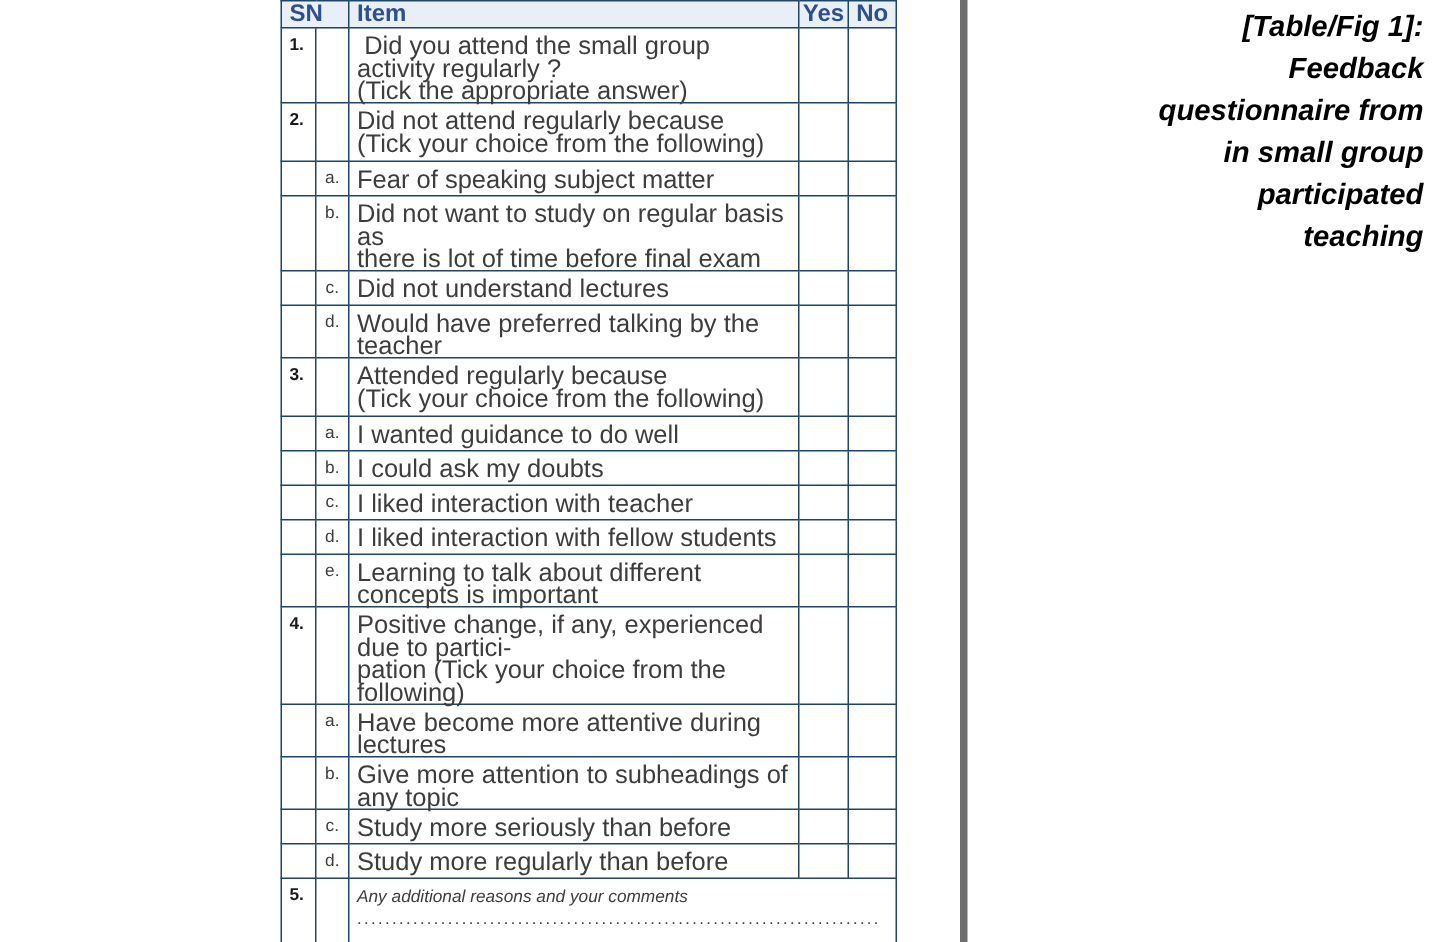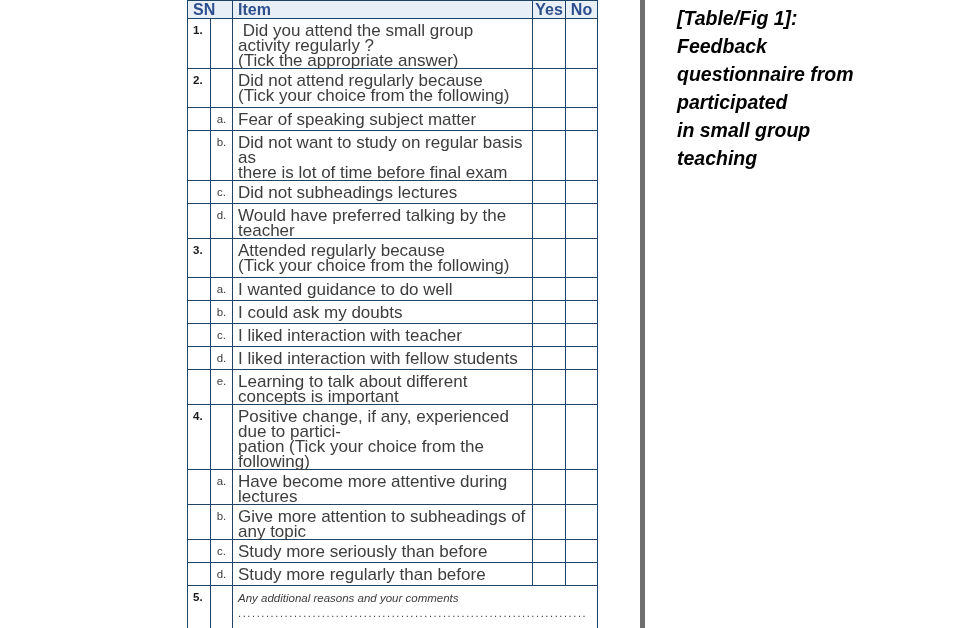--- a/index.html
+++ b/index.html
@@ -85,20 +85,21 @@
     top: 0;
     width: 5px;
     height: 628px;
     background: var(--divider, #6e6e6e);
   }
   .caption {
     position: absolute;
     left: 677px;
     top: 4px;
     width: 272px;
+    text-align: right;
   }
   .caption-line {
     font-size: 19.5px;
     line-height: 28px;
     font-weight: bold;
     font-style: italic;
     color: #000000;
   }
 </style>
 </head>
@@ -159,21 +160,21 @@
             <div class="item-line">Did not want to study on regular basis as</div>
             <div class="item-line">there is lot of time before final exam</div>
           </td>
           <td class="cell-tick"></td>
           <td class="cell-tick"></td>
         </tr>
         <tr style="height: 23px;">
           <td class="cell-sn"></td>
           <td class="cell-letter">c.</td>
           <td class="cell-item">
-            <div class="item-line">Did not subheadings lectures</div>
+            <div class="item-line">Did not understand lectures</div>
           </td>
           <td class="cell-tick"></td>
           <td class="cell-tick"></td>
         </tr>
         <tr style="height: 23px;">
           <td class="cell-sn"></td>
           <td class="cell-letter">d.</td>
           <td class="cell-item">
             <div class="item-line">Would have preferred talking by the teacher</div>
           </td>
@@ -298,18 +299,18 @@
         </tr>
       </tbody>
   </table>
 
   <div class="divider-bar"></div>
 
   <div class="caption">
       <div class="caption-line">[Table/Fig 1]:</div>
       <div class="caption-line">Feedback</div>
       <div class="caption-line">questionnaire from</div>
+      <div class="caption-line">in small group</div>
       <div class="caption-line">participated</div>
-      <div class="caption-line">in small group</div>
       <div class="caption-line">teaching</div>
     </div>
 
 </div>
 
 </body></html>

